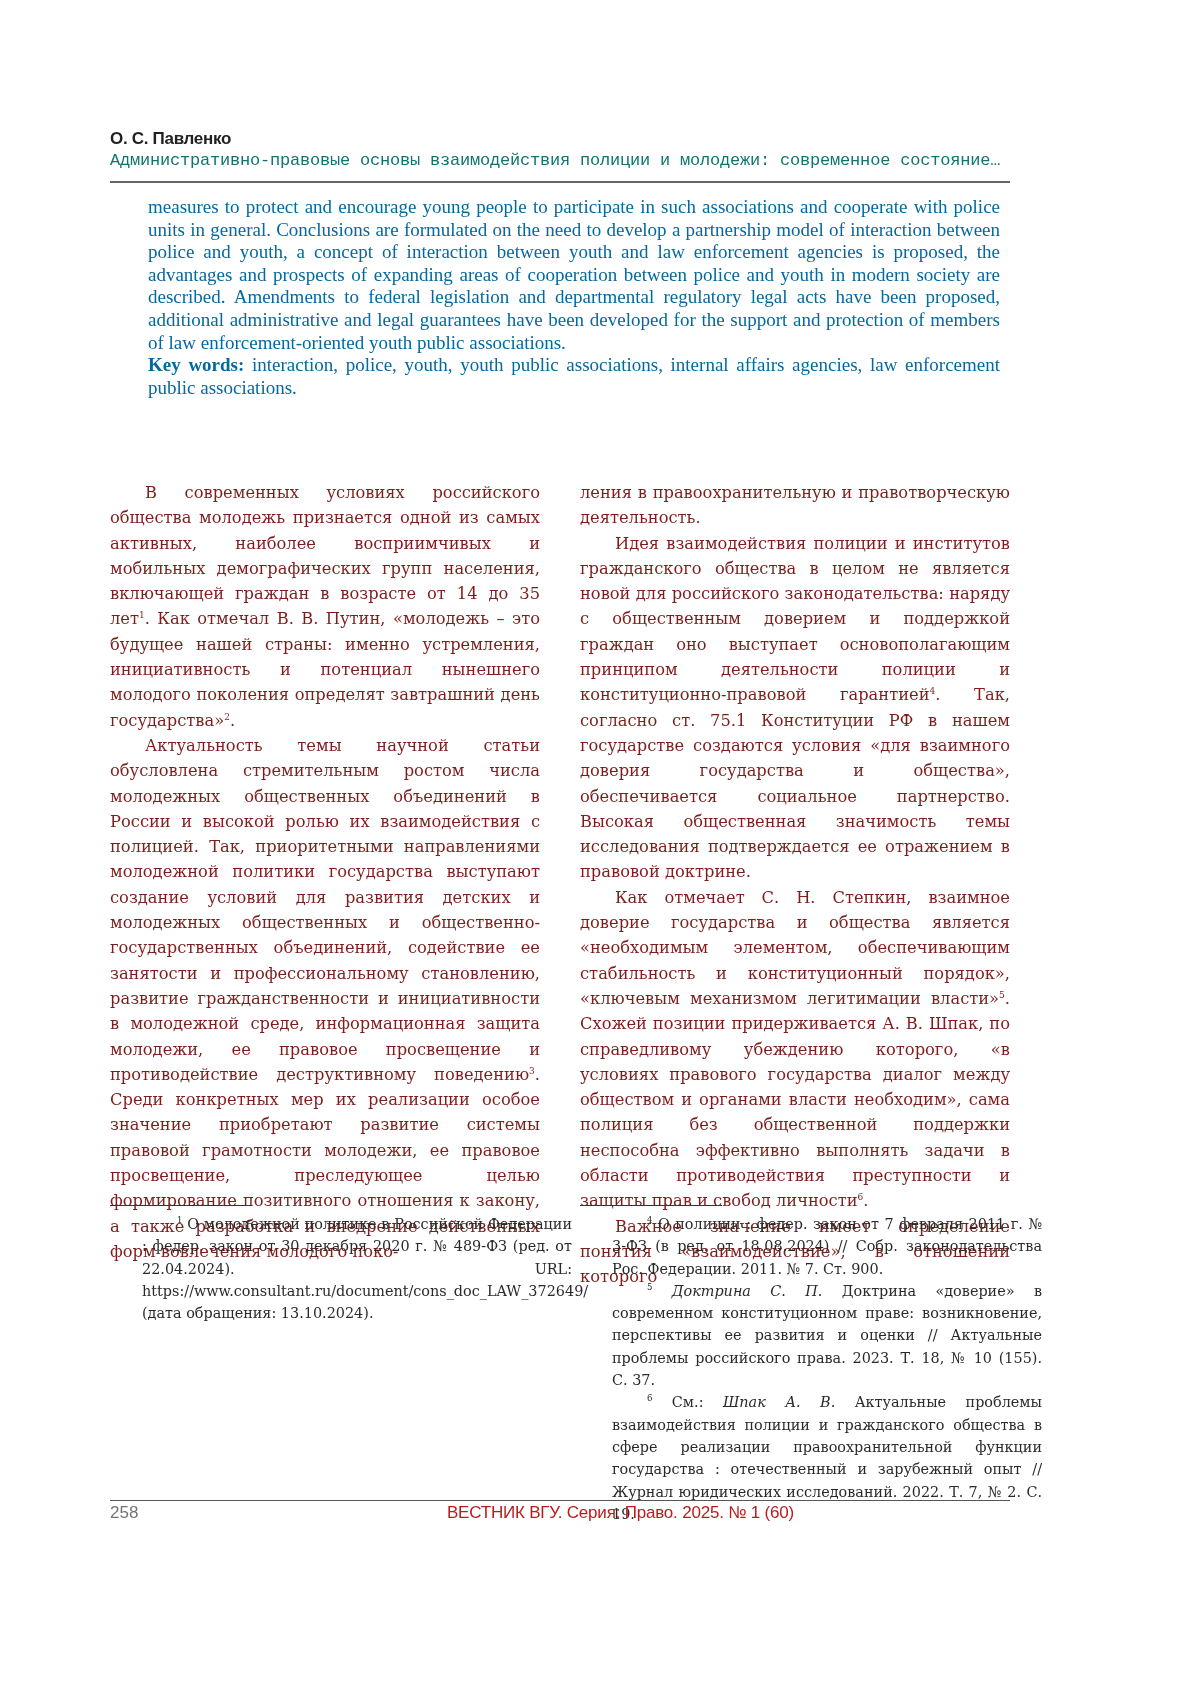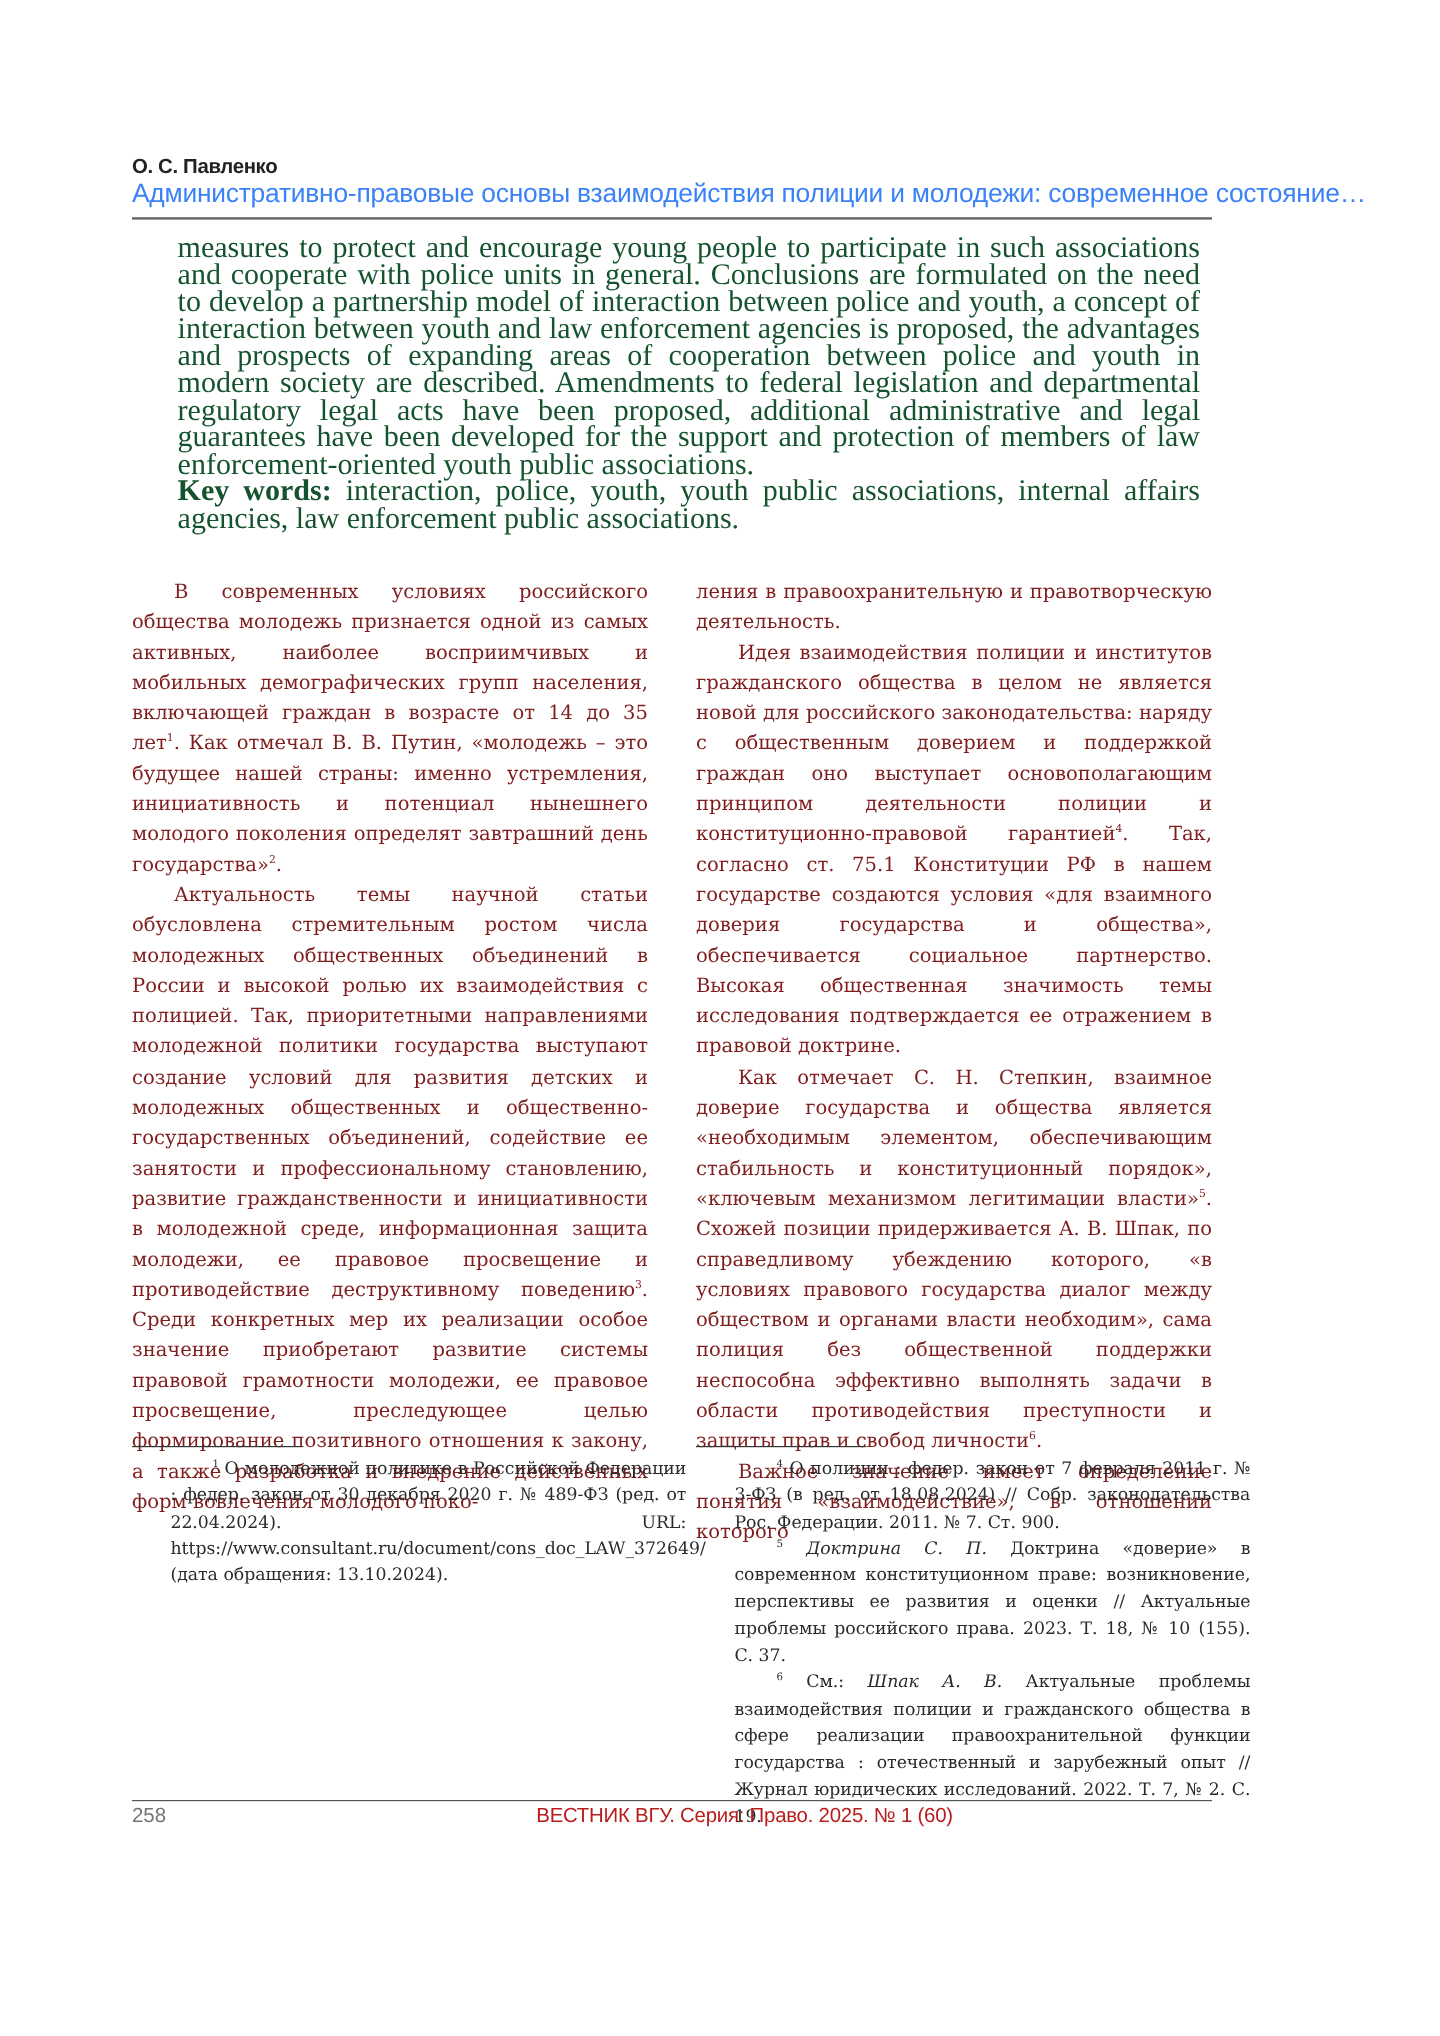--- a/index.html
+++ b/index.html
@@ -1,24 +1,24 @@
 <!DOCTYPE html>
 <html><head>
 <meta charset="utf-8">
 <style>
   html, body { margin: 0; padding: 0; background: #ffffff; }
   body { width: 1200px; height: 1697px; position: relative; overflow: hidden; color: #2a2a2a; }
   .page { position: absolute; left: 0; top: 0; width: 984px; height: 1697px; }
 
   .running-head { position: absolute; left: 110px; top: 128px; width: 900px; }
   .rh-author { font-family: "Liberation Sans", sans-serif; font-weight: bold; font-size: 17px; letter-spacing: -0.3px; color: #222; line-height: 22px; }
-  .rh-title { font-family: Liberation Sans, sans-serif; font-size: 22px; color: #3b82f6; line-height: 22px; letter-spacing: -0.2px; white-space: nowrap; }
+  .rh-title { font-family: Liberation Mono, monospace; font-size: 17px; color: #0f766e; line-height: 22px; letter-spacing: -0.2px; white-space: nowrap; }
   .rh-rule { position: absolute; left: 110px; top: 181px; width: 900px; height: 0; border-top: 2px solid #666; }
 
-  .abstract { position: absolute; left: 148px; top: 196px; width: 852px; font-family: "Liberation Serif", serif; font-size: 25px; line-height: 22.6px; color: #14532d; text-align: justify; }
+  .abstract { position: absolute; left: 148px; top: 196px; width: 852px; font-family: "Liberation Serif", serif; font-size: 19px; line-height: 22.6px; color: #0369a1; text-align: justify; }
   .abstract p { margin: 0; }
   .kw-label { font-weight: bold; }
 
   .col { position: absolute; top: 480px; width: 430px; font-family: "DejaVu Serif", serif; font-size: 16.3px; line-height: 25.3px; color: #7f1d1d; text-align: justify; hyphens: manual; }
   .col-left { left: 110px; }
   .col-right { left: 580px; }
   .col p { margin: 0; text-indent: 35px; }
   .col p.cont { text-indent: 0; }
   sup { font-size: 9px; line-height: 0; vertical-align: super; }
 

